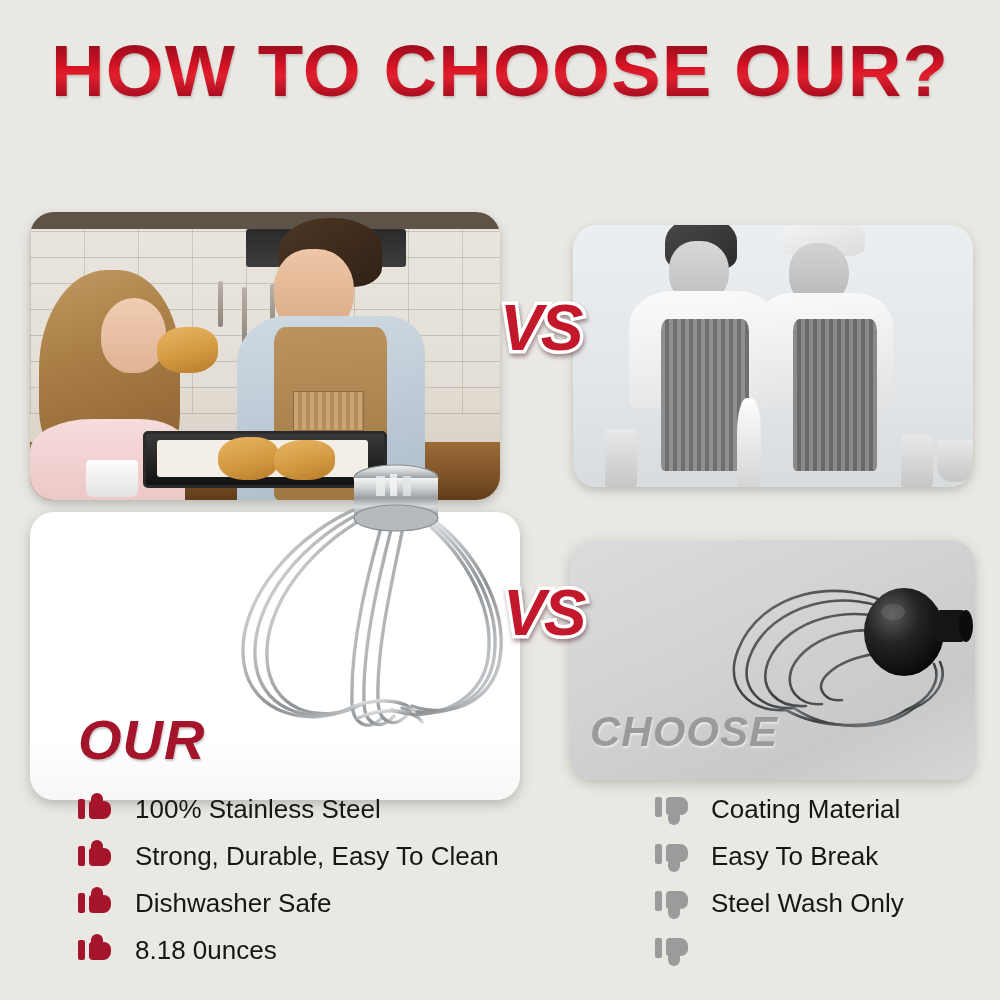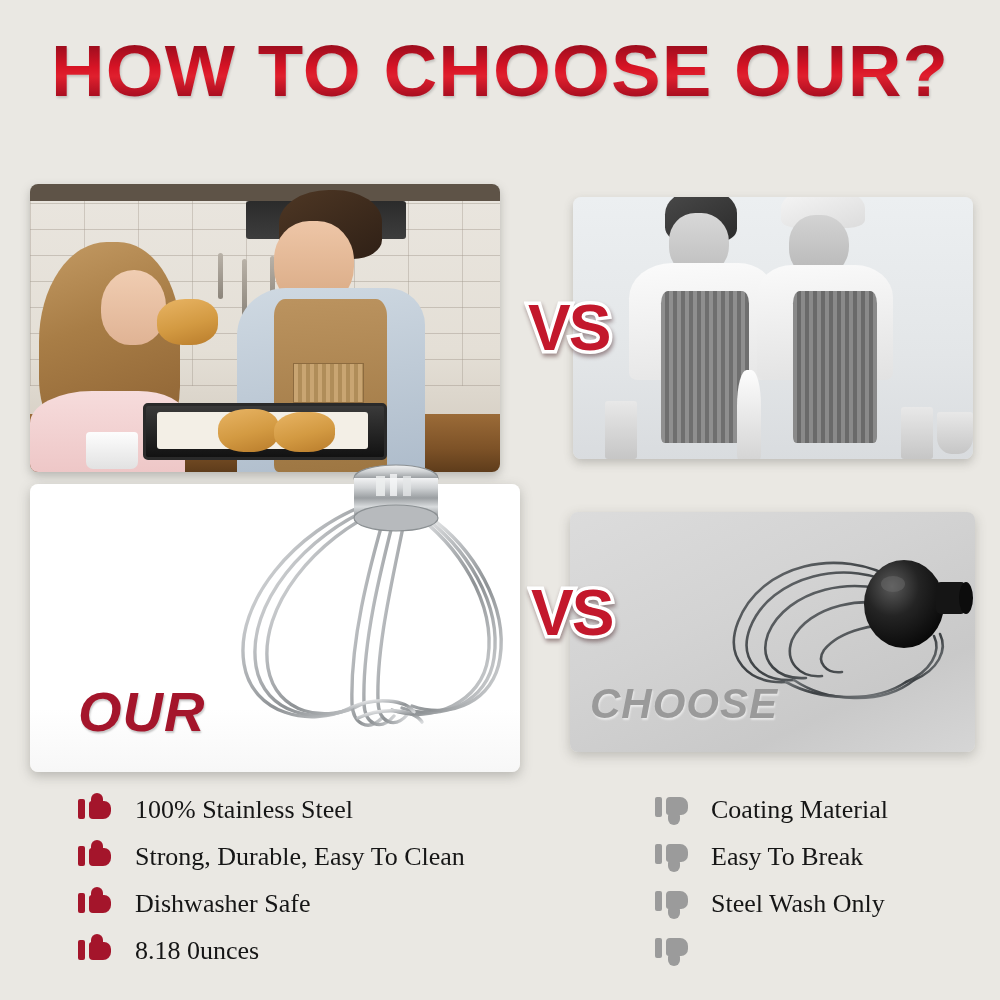--- a/index.html
+++ b/index.html
@@ -26,21 +26,21 @@
     background:linear-gradient(180deg,#7d0a18 0%, #9e0d1e 16%, #d81425 46%, #e0202e 58%, #b01022 82%, #8d0b1a 100%);
     -webkit-background-clip:text;
     background-clip:text;
     color:transparent;
     -webkit-text-fill-color:transparent;
     filter:drop-shadow(1px 2px 1px rgba(120,120,120,.35));
     white-space:nowrap;
   }
 
   
-  .panel { position:absolute; border-radius:8px; overflow:hidden; }
+  .panel { position:absolute; border-radius:24px; overflow:hidden;margin-top:28px; }
 
   .photo-left  { left:30px;  top:184px; width:470px;  height:288px;
                  box-shadow:0 4px 10px rgba(90,88,84,.35); }
   .photo-right { left:573px; top:197px; width:400px;  height:262px;
                  box-shadow:0 4px 10px rgba(90,88,84,.3); }
 
   .card-our {
     left:30px; top:484px; width:490px; height:288px;
     background:linear-gradient(180deg,#ffffff 0%,#ffffff 78%,#f7f7f7 100%);
     box-shadow:0 4px 12px rgba(90,88,84,.35);
@@ -175,42 +175,41 @@
   .label-other {
     position:absolute; left:20px; bottom:24px;
     font-size:42px; font-weight:bold; font-style:italic;
     color:#9a9a9a; letter-spacing:1px;
     text-shadow:1px 2px 2px rgba(255,255,255,.55);
   }
 
   
   .vs {
     position:absolute;
-    font-size:64px; font-weight:bold; 
+    font-size:64px; font-weight:bold; font-style:italic;
     color:#c3182c;
     line-height:1;
     letter-spacing:-2px;
     -webkit-text-stroke:7px #ffffff;
     paint-order:stroke fill;
     filter:drop-shadow(1px 3px 2px rgba(60,20,25,.45));
-    padding-left:28px;
   }
   .vs-top    { left:500px; top:296px; }
   .vs-bottom { left:503px; top:581px; }
 
   
   .lists { position:absolute; left:0; top:786px; width:1000px; height:200px; }
   .col { position:absolute; top:0; }
   .col-left  { left:78px;  width:470px; }
   .col-right { left:655px; width:330px; }
 
   .row { display:flex; align-items:center; height:47px; }
   .row-label {
     font-size:26px; color:#161616;
-    font-family:Liberation Serif, serif;
+    font-family:Liberation Sans, sans-serif;
     white-space:nowrap;
   }
   .col-left  .row-label { margin-left:17px; }
   .col-right .row-label { margin-left:16px;text-align:right; }
 
   
   .thumb { position:relative; width:40px; height:34px; flex:0 0 40px; }
 
   .thumb .cuff { position:absolute; width:7px; border-radius:2px; }
   .thumb .palm { position:absolute; border-radius:5px 7px 7px 5px; }

